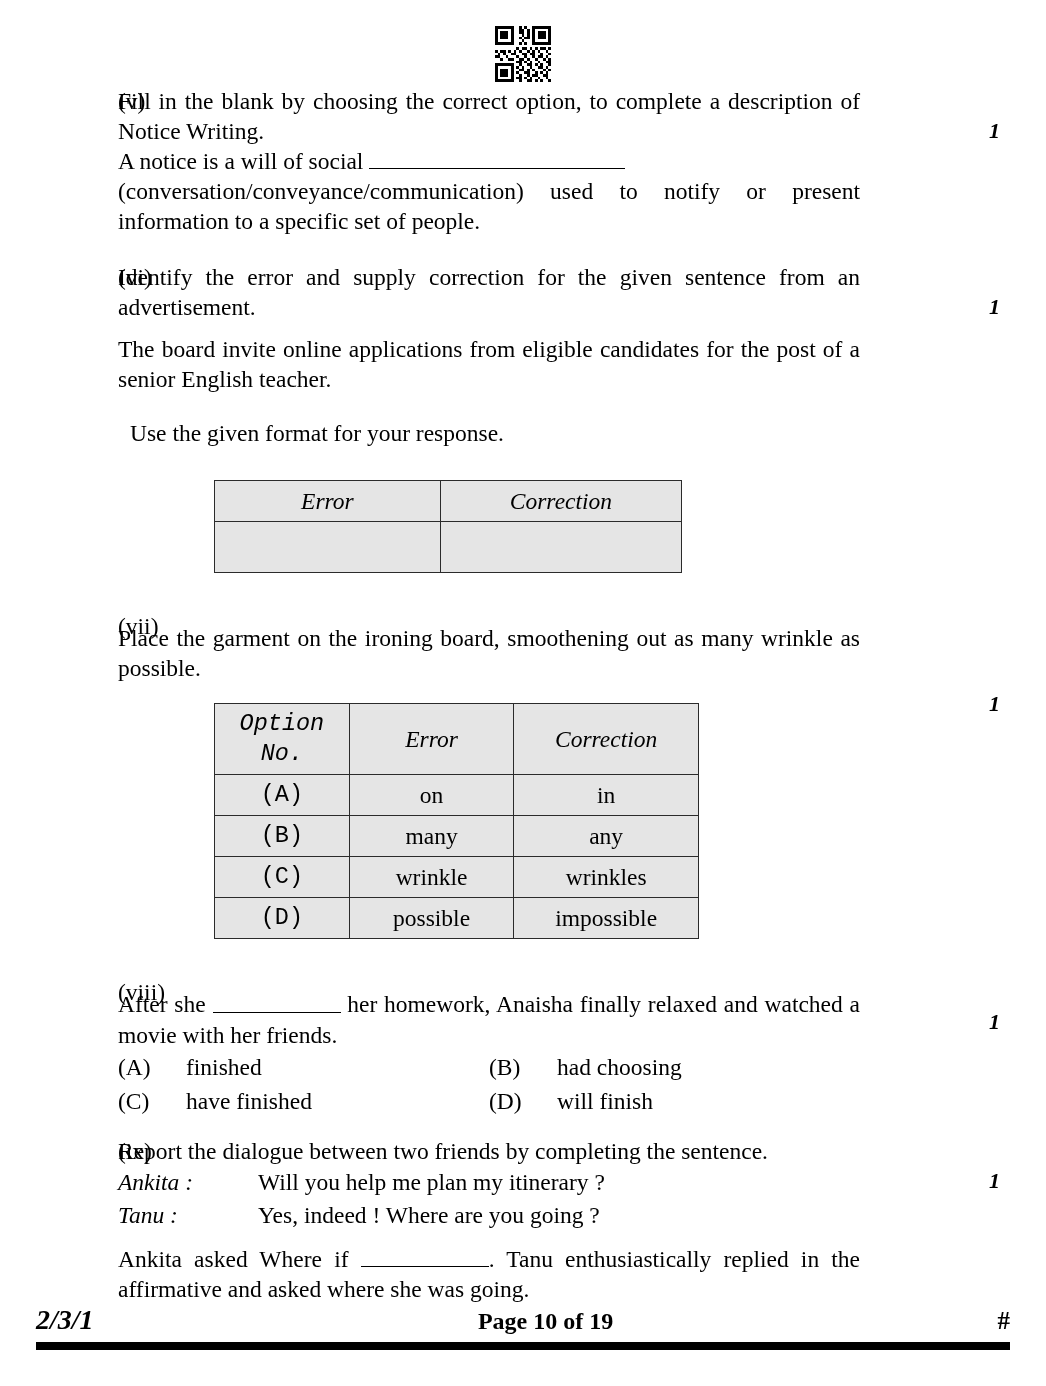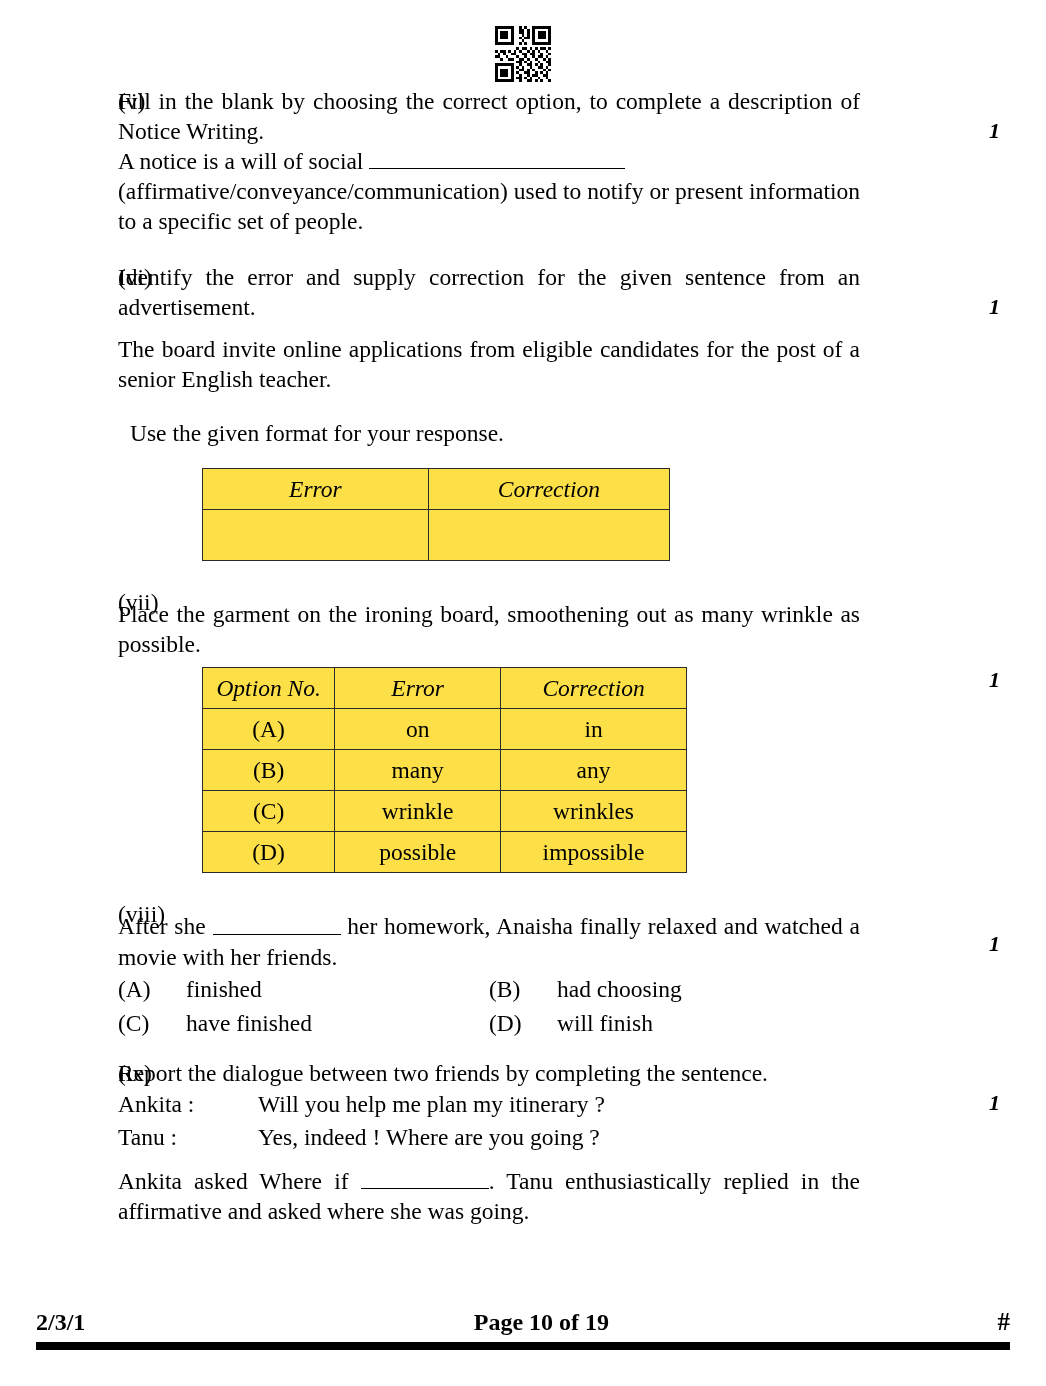--- a/index.html
+++ b/index.html
@@ -102,22 +102,22 @@
   .blank-inline {
     display: inline-block;
     border-bottom: 1.6px solid #000;
     vertical-align: baseline;
     height: 0.95em;
   }
 
   
   table.exam {
     border-collapse: collapse;
-    margin: 0;
-    background: #fde047;
+    margin: 12px;
+    background: #e5e5e5;
   }
   table.exam td, table.exam th {
     border: 1.6px solid #2b2b2b;
     font-size: 23.5px;
     line-height: 30px;
     text-align: center;
     padding: 5px 6px;
     font-weight: normal;
   }
   table.exam th {
@@ -127,21 +127,21 @@
     padding-left: 202px;
   }
   
   table.t-ec { width: 468px; }
   table.t-ec th.c1, table.t-ec td.c1 { width: 228px; }
   table.t-ec th.c2, table.t-ec td.c2 { width: 240px; }
   table.t-ec td.empty { height: 40px; }
 
   
   table.t-opt { width: 485px; }
-  table.t-opt .o1 { width: 130px; }
+  table.t-opt .o1 { width: 130px; font-family: Liberation Mono, monospace; }
   table.t-opt .o2 { width: 168px; }
   table.t-opt .o3 { width: 187px; }
 
   
   .opts {
     display: block;
     padding-left: 0;
   }
   .opt-row {
     display: flex;
@@ -157,38 +157,39 @@
 
   
   .dlg-row {
     display: flex;
     font-size: 23.5px;
     line-height: 33px;
   }
   .dlg-name {
     width: 140px;
     min-width: 140px;
+    font-style: italic;
   }
   .dlg-text { }
 
   
   .footer {
     position: absolute;
     left: 36px;
     right: 36px;
     bottom: 36px;
   }
   .footer-row {
     display: flex;
     align-items: baseline;
     justify-content: space-between;
     font-weight: bold;
     font-size: 26px;
   }
-  .footer-code { font-size: 24px; }
+  .footer-code { font-size: 28px; font-style: italic; }
   .footer-page { font-size: 24px; }
   .footer-hash { font-size: 25px; }
   .footer-rule {
     margin-top: 6px;
     height: 8px;
     background: #000;
     width: 100%;
   }
 </style>
 </head>
@@ -308,21 +309,21 @@
 
   <div class="content">
 
     <div class="qitem">
       <div class="qnum">(v)</div>
       <div class="qbody">
         <p class="jt full">Fill in the blank by choosing the correct option, to complete a description of Notice Writing.</p>
         <p class="jt full">
           <span>A notice is a will of social</span>
           <span class="blank-inline" style="width:256px"></span><br>
-          <span>(affirmative/conveyance/communication) used to notify or present information to a specific set of people.</span>
+          <span>(conversation/conveyance/communication) used to notify or present information to a specific set of people.</span>
         </p>
       </div>
       <div class="marks" style="top:30px">1</div>
     </div>
 
     <div class="gap-lg"></div>
 
     <div class="qitem">
       <div class="qnum">(vi)</div>
       <div class="qbody">

